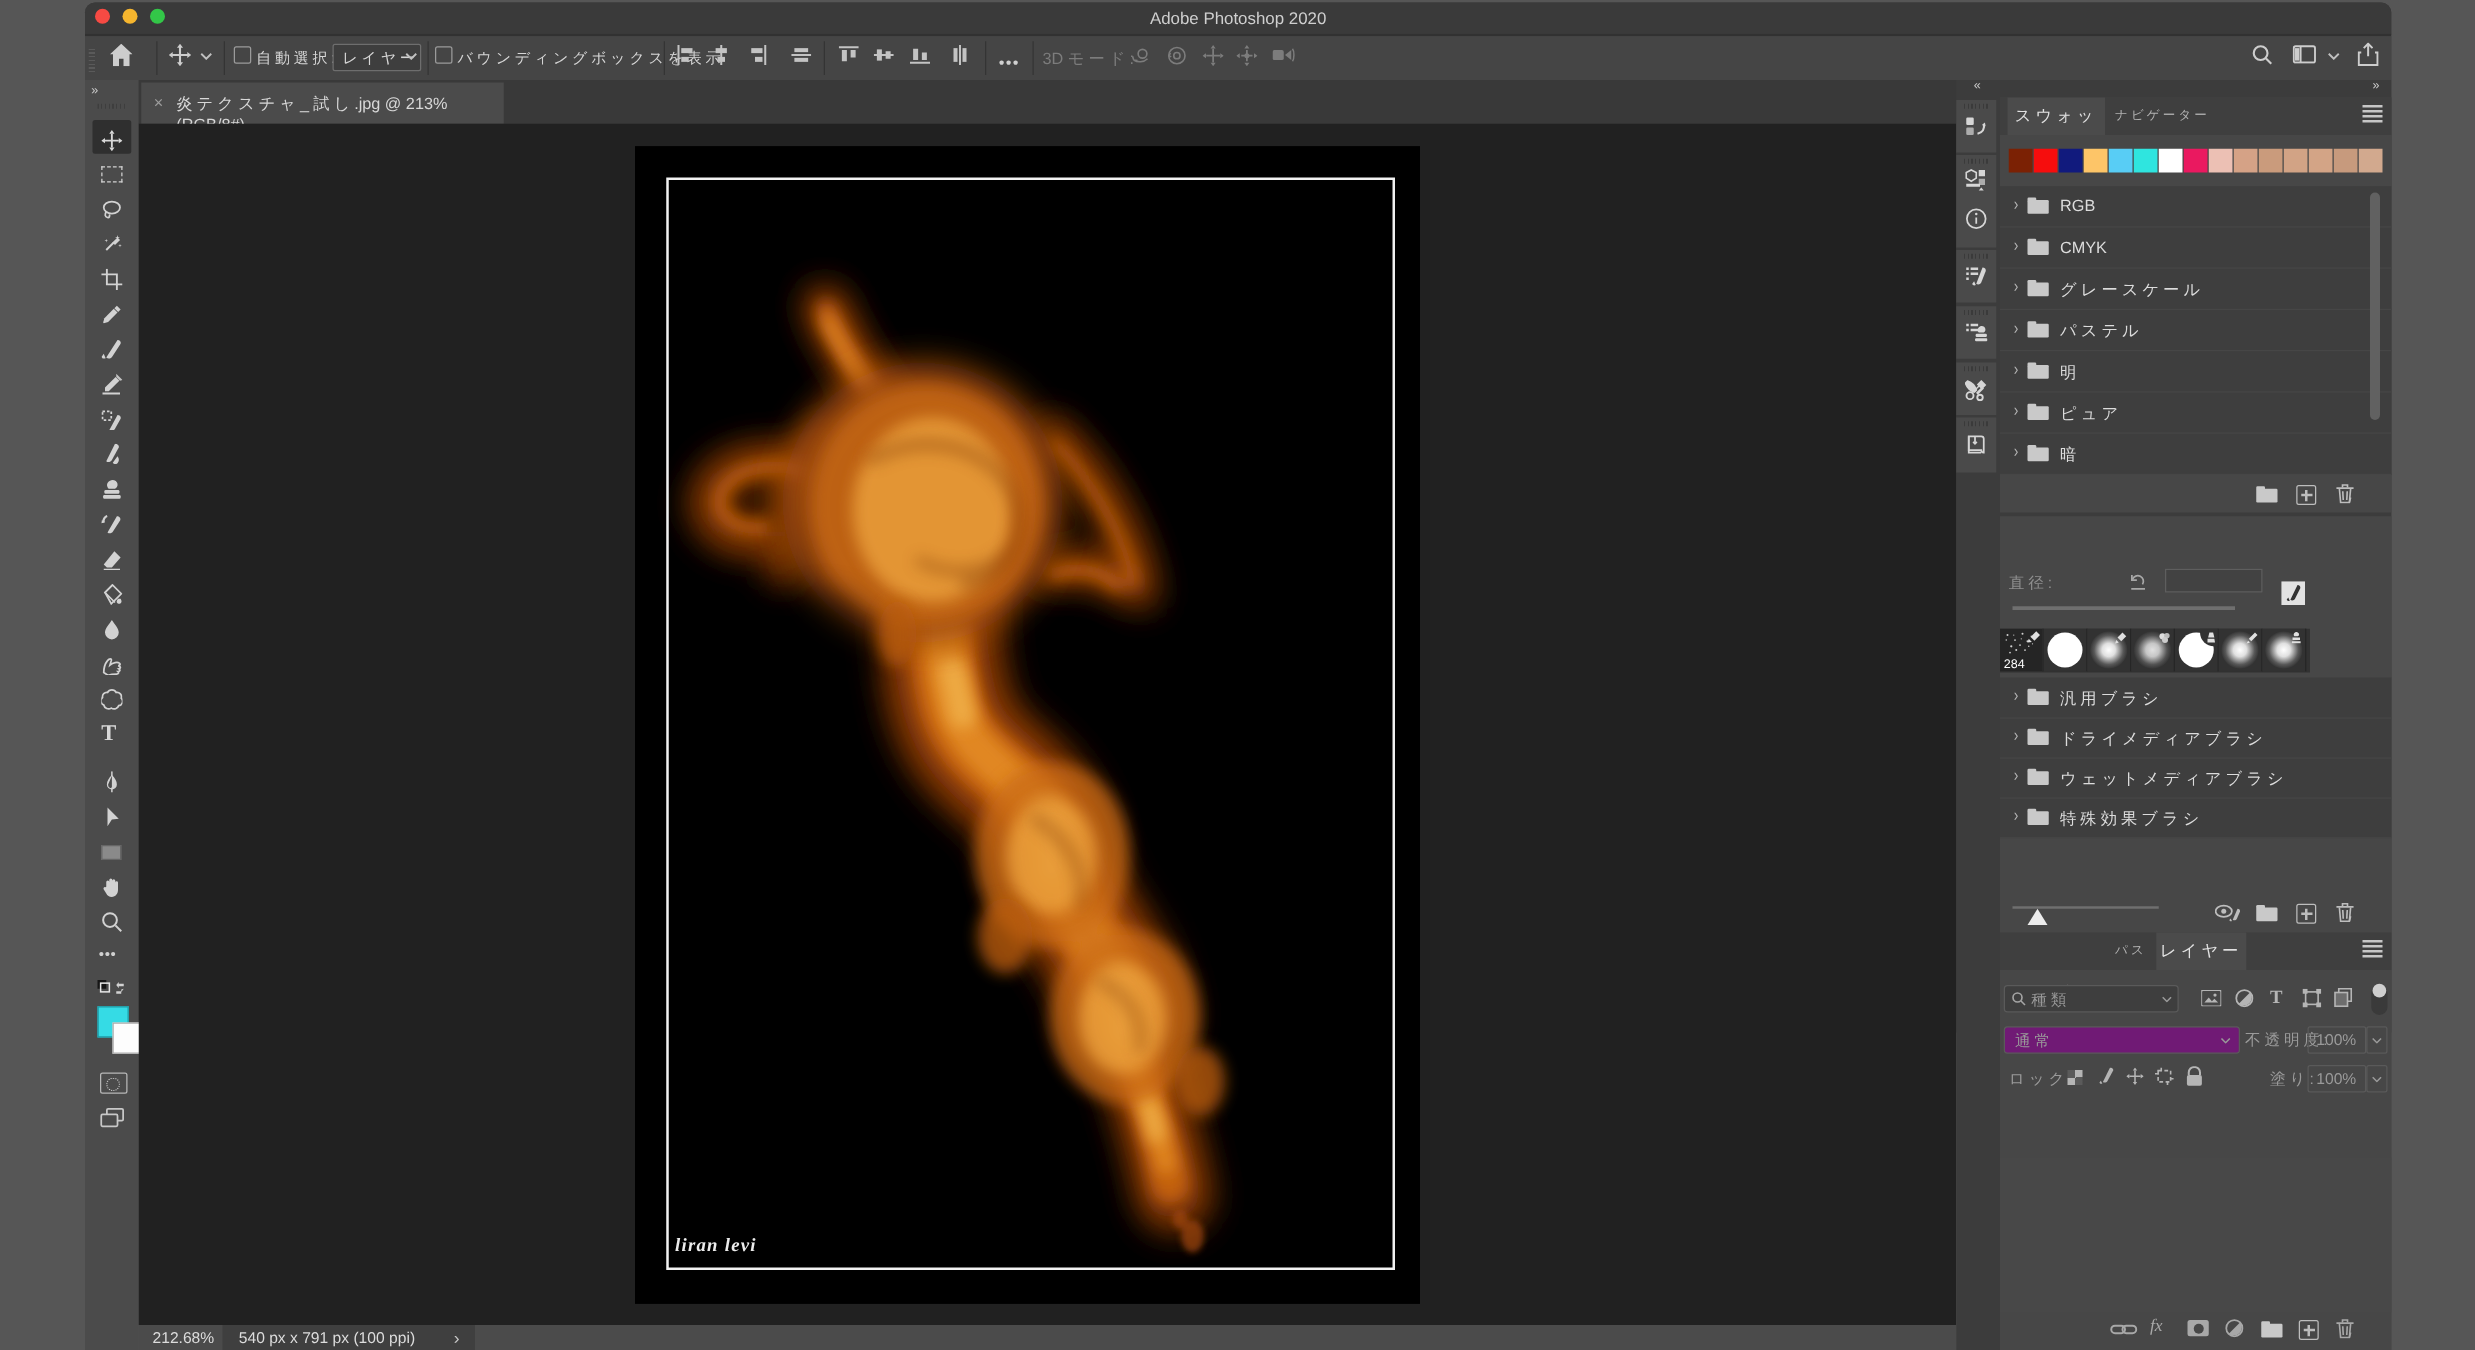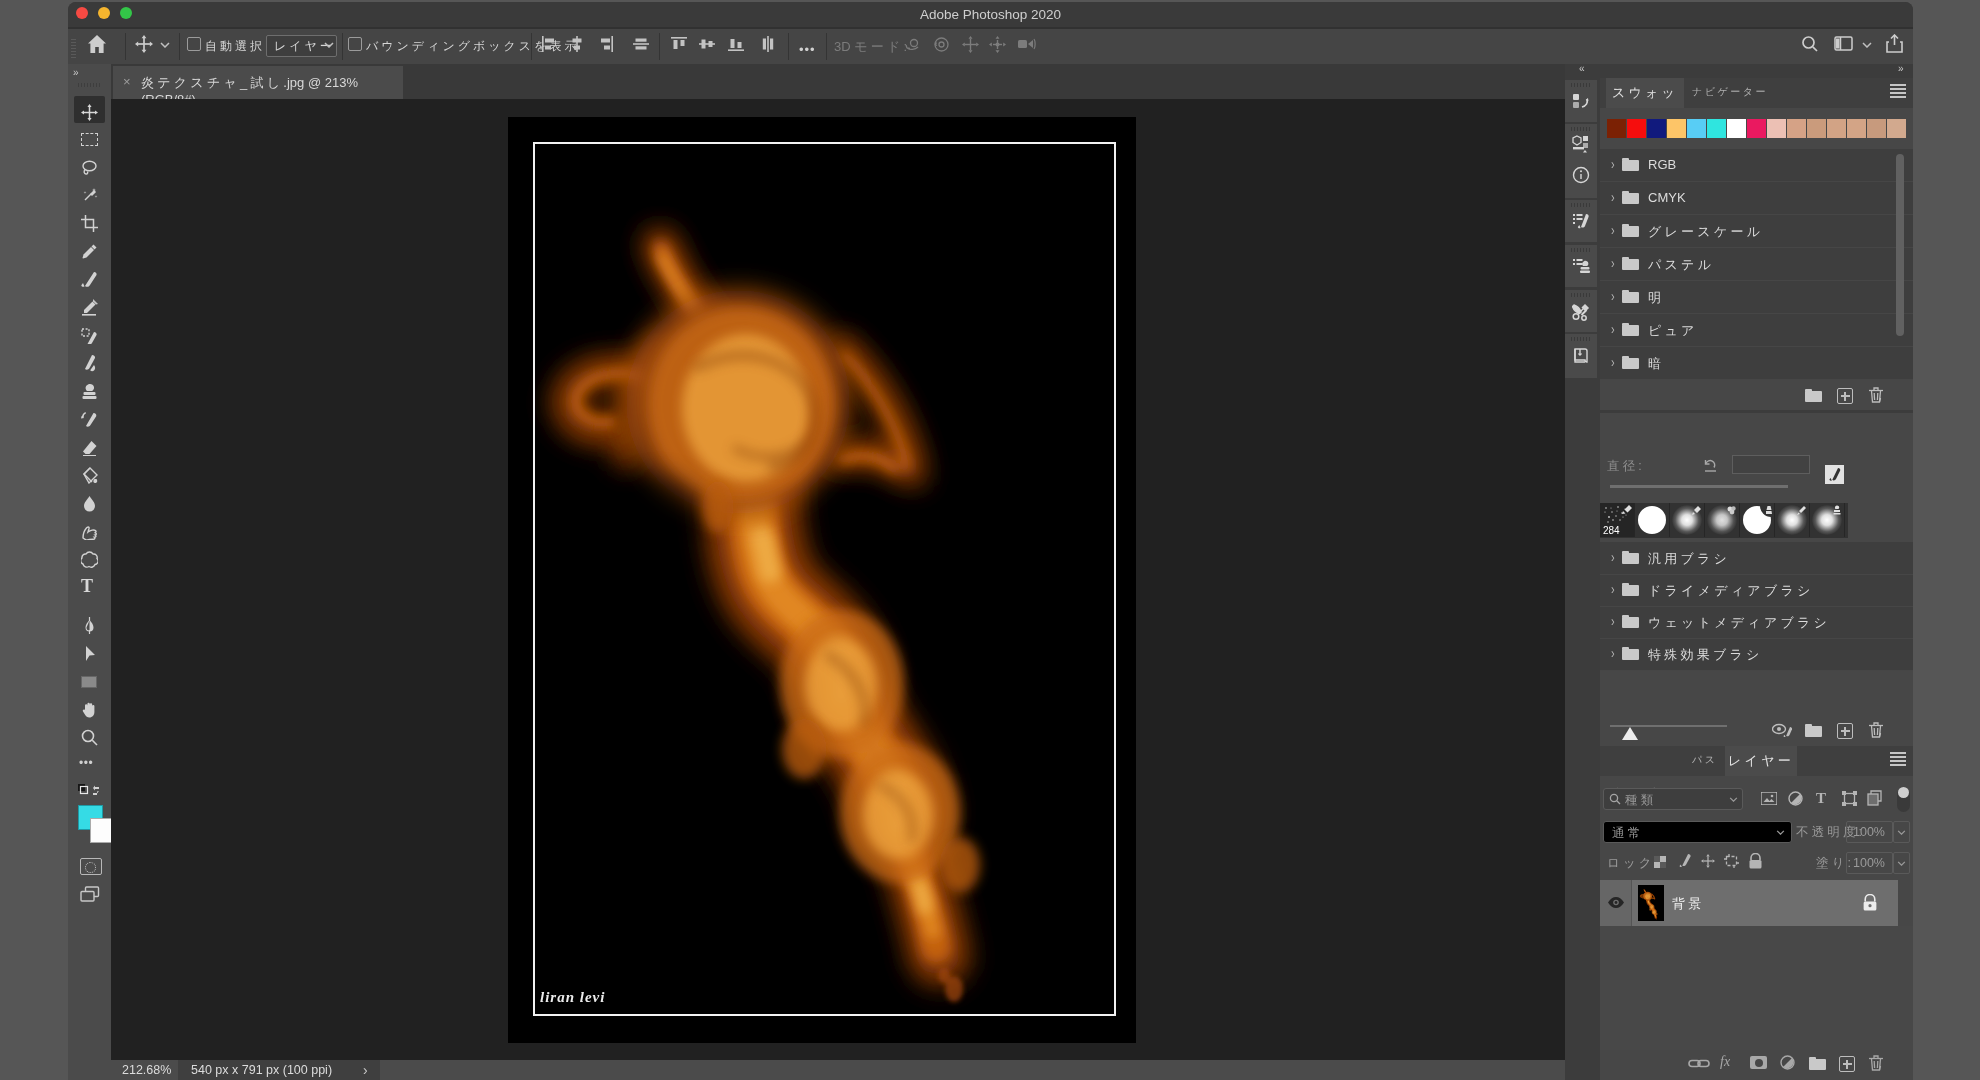--- a/index.html
+++ b/index.html
@@ -776,21 +776,21 @@
           </g>
         </svg>
       <svg class="abs" style="left:267px;top:44px" width="15" height="16" viewBox="0 0 15 16">
           <g fill="none" stroke="#b5b5b5" stroke-width="1.3">
             <path d="M4 4V1h10v10h-3"></path>
             <rect x="1" y="4" width="10" height="11" fill="#6e6e6e"></rect>
           </g>
         </svg>
       <div class="abs" style="left:297px;top:42px;width:13px;height:24px;border-radius:7px;background:#3a3a3a;"></div>
       <div class="abs" style="left:298px;top:41px;width:11px;height:11px;border-radius:50%;background:#cfcfcf;"></div>
-      <div class="abs" style="left:3px;top:75px;width:187px;height:20px;background:#000000;border:1px solid #5a5a5a;border-radius:3px;">
+      <div class="abs" style="left:3px;top:75px;width:187px;height:20px;background:#701a75;border:1px solid #5a5a5a;border-radius:3px;">
         <span class="abs jp" style="left:8px;top:3px;color:#9a9a9a;font-size:12.5px;">通常</span>
         <svg class="abs" style="left:172px;top:8px" width="9" height="5" viewBox="0 0 10 6">
             <polyline points="1,1 5,5 9,1" fill="none" stroke="#9a9a9a" stroke-width="1.5"></polyline>
           </svg>
       </div>
       <div class="abs jp" style="left:196px;top:78px;color:#9a9a9a;font-size:12.5px;">不透明度<span style="letter-spacing:0">:</span></div>
       <div class="abs" style="left:246px;top:75px;width:45px;height:20px;border:1px solid #5a5a5a;border-radius:2px;color:#9a9a9a;font-size:12.5px;">
           <span style="position:absolute;left:6px;top:3px">100%</span>
         </div>
       <div class="abs" style="left:293px;top:75px;width:15px;height:20px;border:1px solid #5a5a5a;border-radius:2px;">
@@ -825,40 +825,20 @@
         </svg>
       <div class="abs jp" style="left:216px;top:109px;color:#9a9a9a;font-size:12.5px;">塗り<span style="letter-spacing:0">:</span></div>
       <div class="abs" style="left:246px;top:106px;width:45px;height:20px;border:1px solid #5a5a5a;border-radius:2px;color:#9a9a9a;font-size:12.5px;">
           <span style="position:absolute;left:6px;top:3px">100%</span>
         </div>
       <div class="abs" style="left:293px;top:106px;width:15px;height:20px;border:1px solid #5a5a5a;border-radius:2px;">
           <svg class="abs" style="left:3px;top:8px" width="9" height="5" viewBox="0 0 10 6">
             <polyline points="1,1 5,5 9,1" fill="none" stroke="#9a9a9a" stroke-width="1.5"></polyline>
           </svg>
         </div>
-      <div class="abs" style="left:0px;top:134px;width:298px;height:46px;background:#6e6e6e;">
-        <div class="eyecol">
-            <svg class="abs" style="left:7px;top:16px" width="18" height="13" viewBox="0 0 18 13">
-              <path d="M1 6.5C3.5 2.5 6 1 9 1s5.5 1.5 8 5.5C14.5 10.5 12 12 9 12S3.5 10.5 1 6.5z" fill="#262626"></path>
-              <circle cx="9" cy="6.5" r="2.8" fill="#6e6e6e"></circle>
-              <circle cx="9" cy="6.5" r="1.4" fill="#262626"></circle>
-            </svg>
-          </div>
-        <div class="abs" style="left:38px;top:5px;width:26px;height:36px;background:#000;overflow:hidden;">
-            <svg width="26" height="36" viewBox="0 0 628 926" preserveAspectRatio="none">
-              <use href="#flame"></use>
-            </svg>
-          </div>
-        <div class="abs jp" style="left:72px;top:15px;color:#f0f0f0;font-size:13px;">背景</div>
-        <svg class="abs" style="left:263px;top:14px" width="14" height="17" viewBox="0 0 13 16">
-            <path d="M2 7V5a4.5 4.5 0 0 1 9 0v2" fill="none" stroke="#ececec" stroke-width="1.5"></path>
-            <rect x="0.5" y="7" width="12" height="8.5" rx="1.5" fill="#ececec"></rect>
-            <circle cx="6.5" cy="11" r="1.5" fill="#6e6e6e"></circle>
-          </svg>
-      </div>
       <div class="abs" style="left:0;top:180px;width:100%;height:124px;background:#484848;"></div>
       <svg class="abs" style="left:88px;top:311px" width="22" height="13" viewBox="0 0 22 13">
           <g fill="none" stroke="#a8a8a8" stroke-width="1.6">
             <rect x="1" y="3.5" width="11" height="6" rx="3"></rect>
             <rect x="10" y="3.5" width="11" height="6" rx="3"></rect>
           </g>
         </svg>
       <div class="abs" style="left:120px;top:308px;color:#a8a8a8;font-size:14px;font-style:italic;font-family:'Liberation Serif',serif;">fx</div>
       <div class="abs" style="left:150px;top:310px;width:17px;height:13px;background:#a8a8a8;border-radius:2px;">
           <div class="abs" style="left:4.5px;top:2.5px;width:8px;height:8px;border-radius:50%;background:#474747;"></div>

